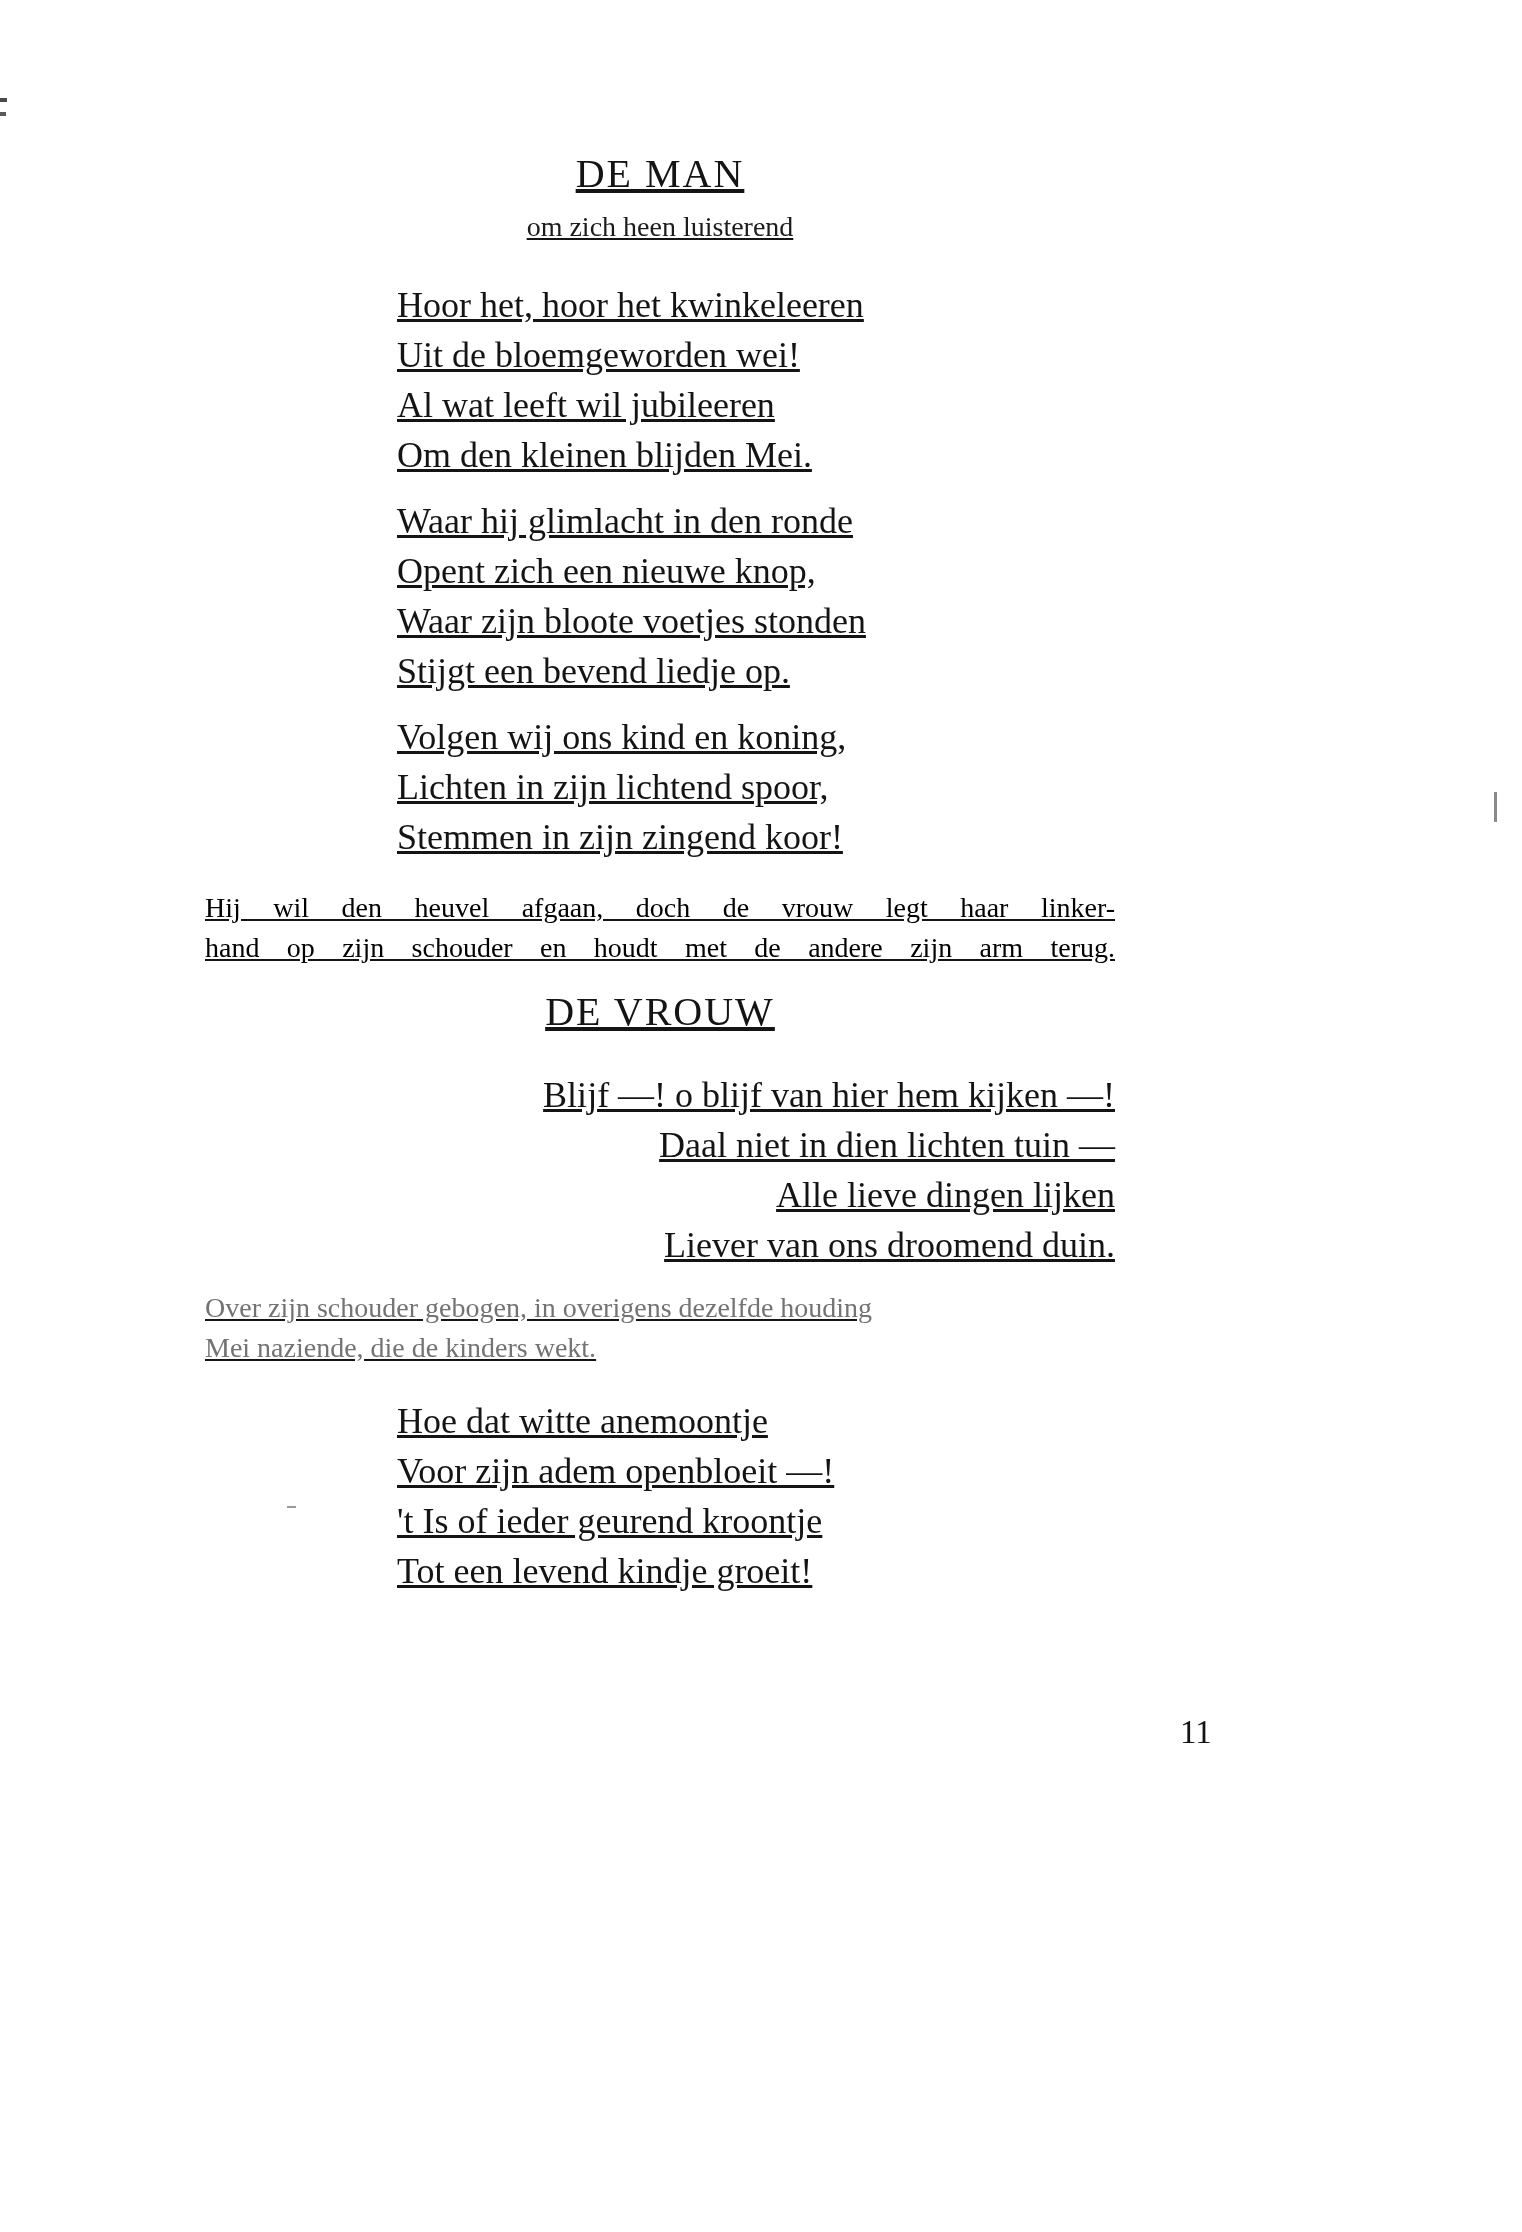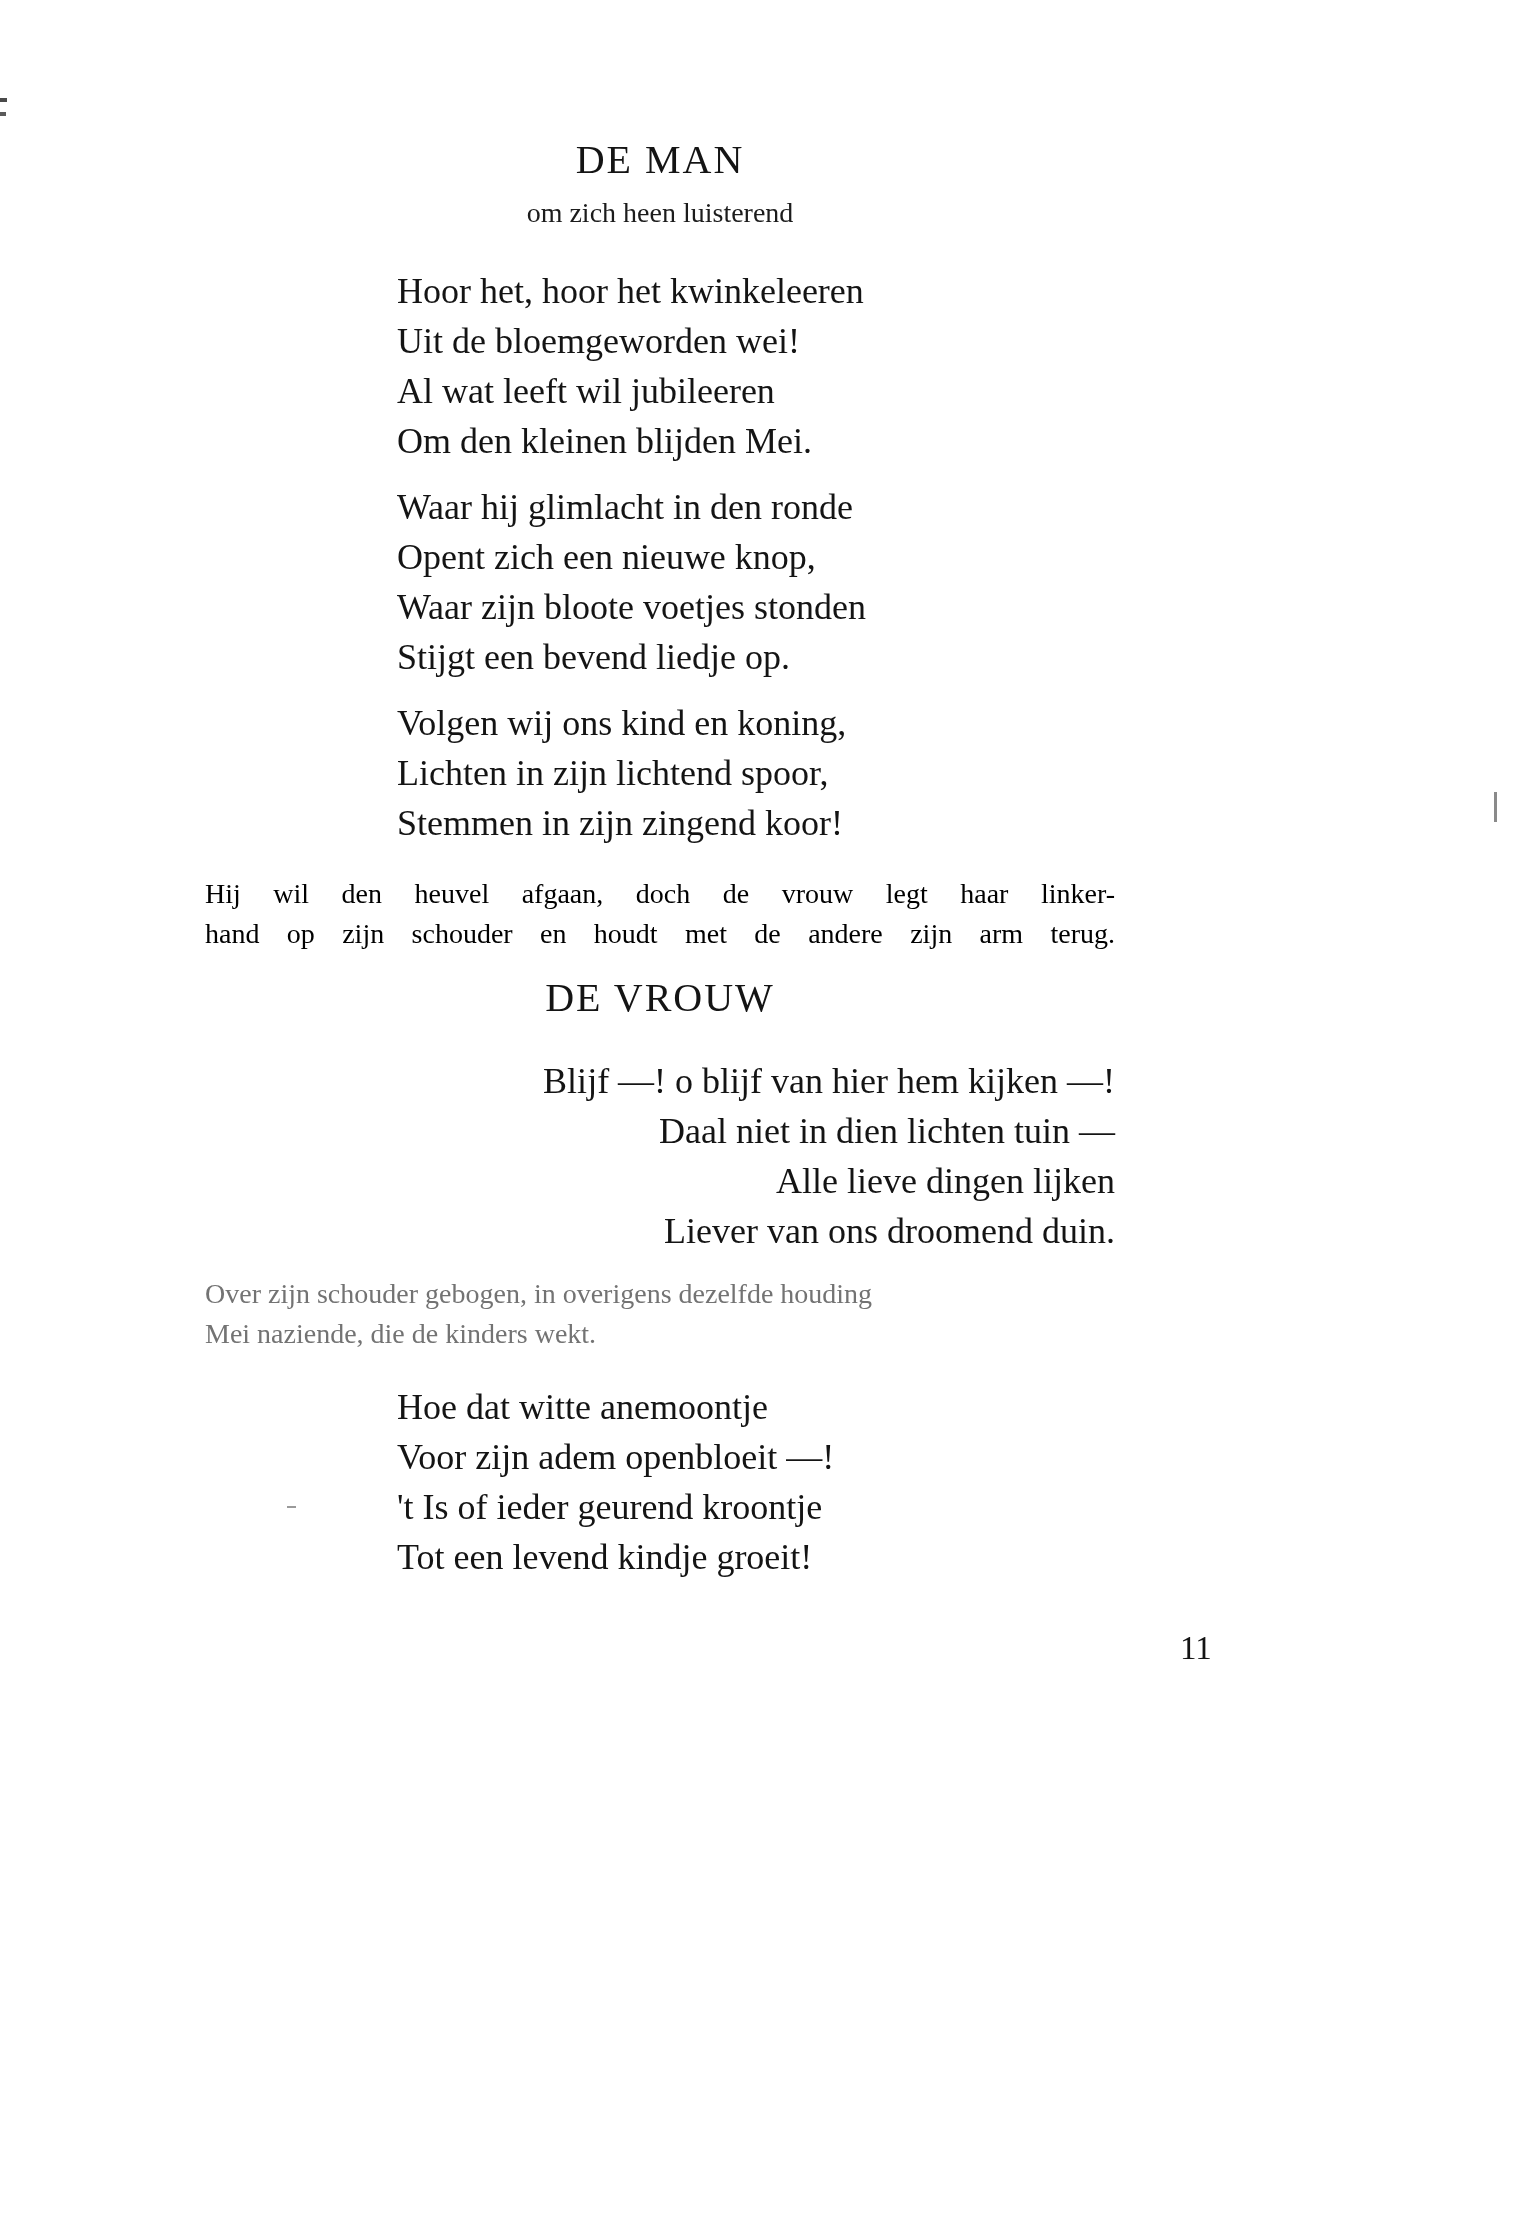--- a/index.html
+++ b/index.html
@@ -11,22 +11,23 @@
     width: 1522px;
     height: 2232px;
     position: relative;
     overflow: hidden;
     font-family: "Liberation Serif", "DejaVu Serif", serif;
     color: #141414;
   }
   .content {
     position: absolute;
     left: 205px;
-    top: 136px;
+    top: 150px;
     width: 910px;
+    text-decoration: underline;
   }
   .speaker-heading {
     font-size: 40px;
     line-height: 48px;
     text-align: center;
     letter-spacing: 2px;
     font-weight: 500;
   }
   .small-direction {
     font-size: 28px;
@@ -70,21 +71,21 @@
     font-size: 28px;
     line-height: 40px;
     color: #737373;
   }
   .verses-vrouw2 {
     margin-top: 28px;
   }
   .page-number {
     position: absolute;
     left: 1180px;
-    top: 1630px;
+    top: 1714px;
     font-size: 33px;
     color: #141414;
   }
   
   .artifact-left-a {
     position: absolute;
     left: 0;
     top: 98px;
     width: 7px;
     height: 4px;

